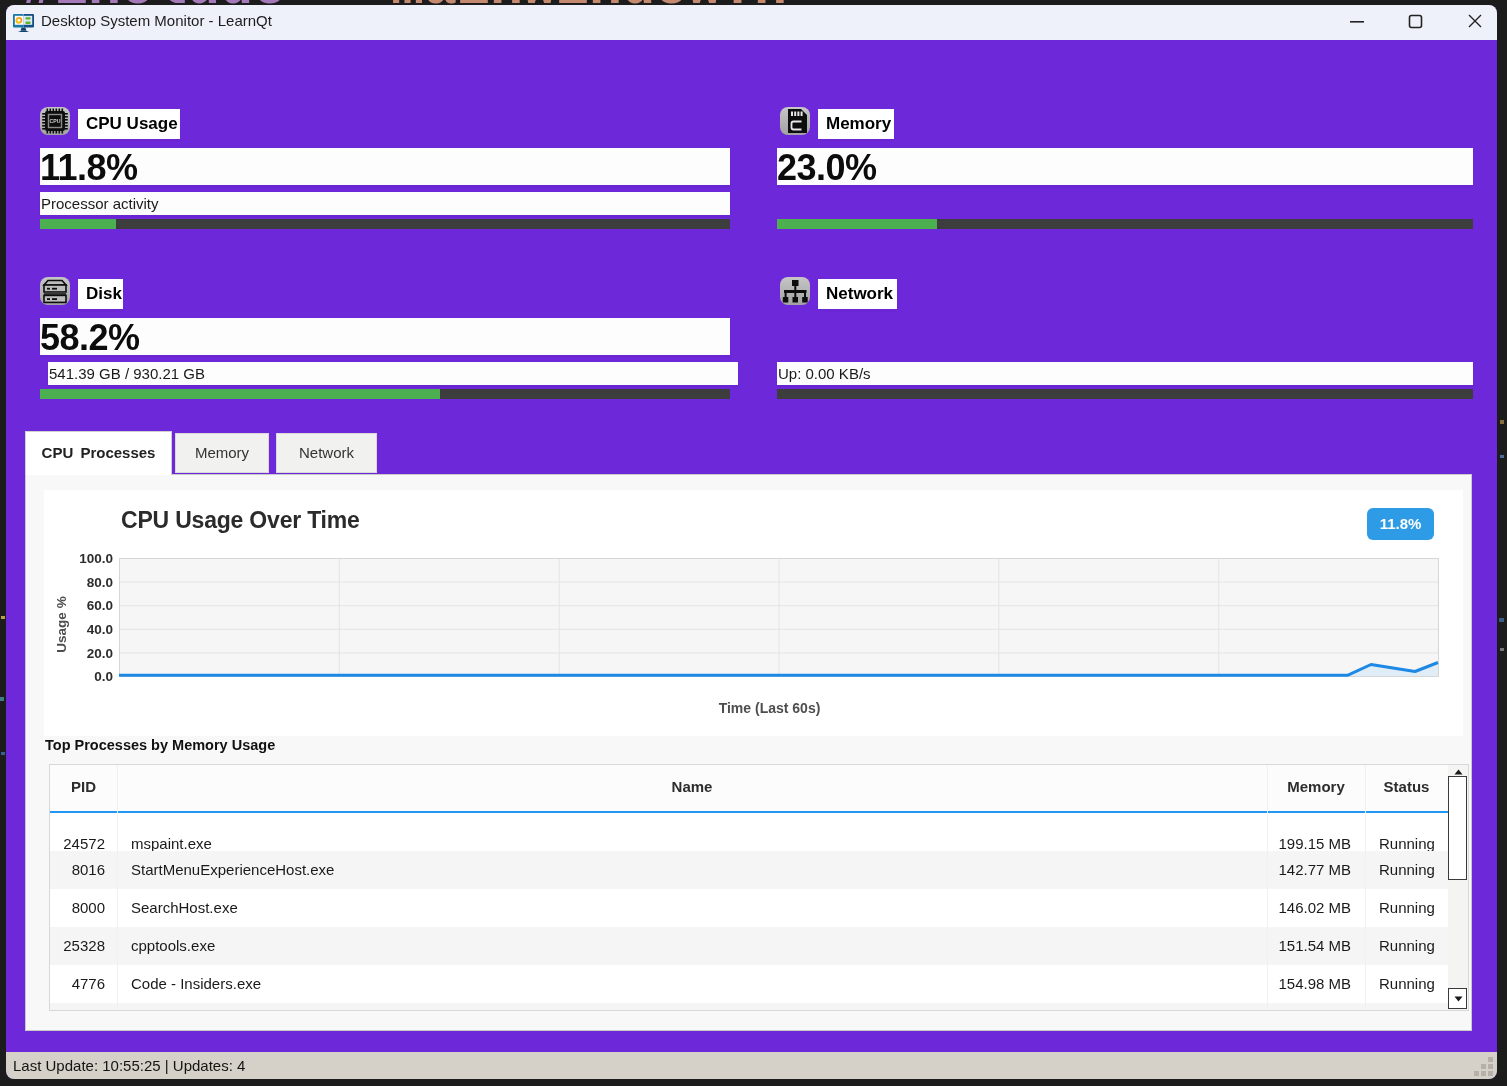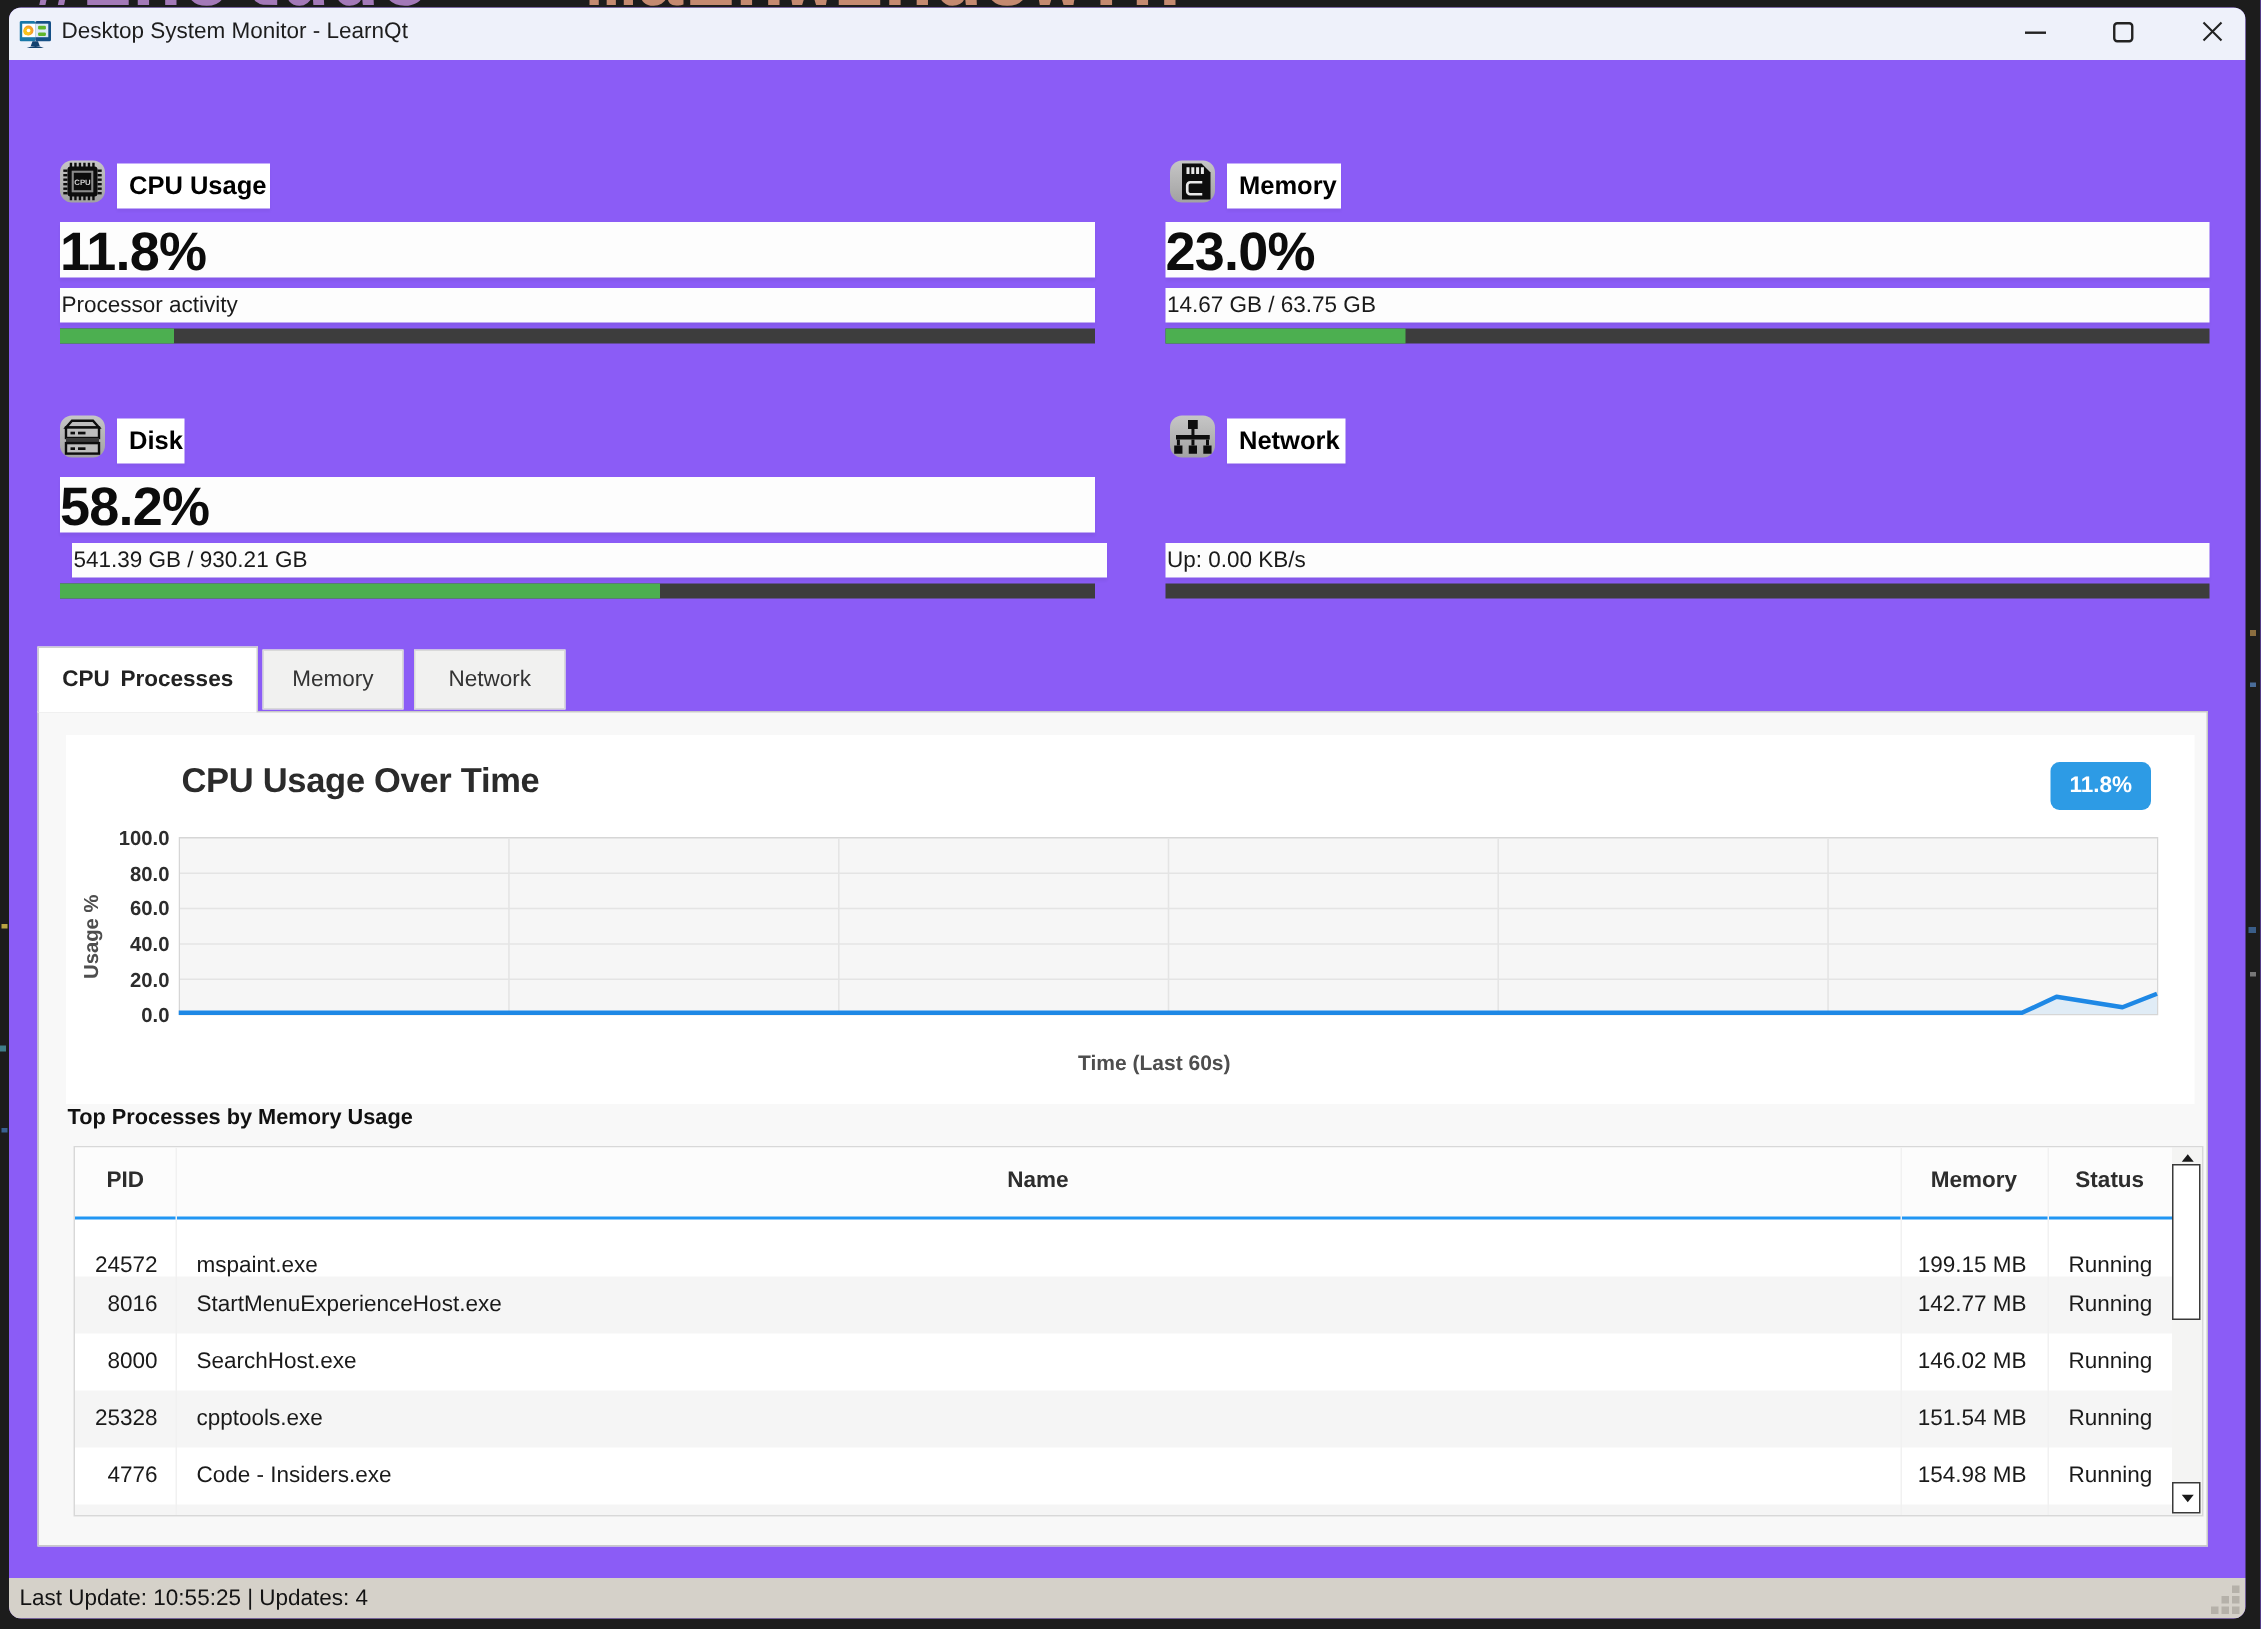--- a/index.html
+++ b/index.html
@@ -4,21 +4,21 @@
 <style>
 * { margin:0; padding:0; box-sizing:border-box; }
 html,body { width:1507px; height:1086px; overflow:hidden; }
 body { background:#1c1c1c; font-family:"Liberation Sans",sans-serif; position:relative; color:#1a1a1a; }
 .abs { position:absolute; }
 
 #codetop { position:absolute; left:0; top:-39px; height:45px; width:1507px; overflow:hidden; font:bold 55px "Liberation Mono",monospace; line-height:55px; }
 #codetop .p { color:#a379b8; position:absolute; top:0; }
 #codetop .o { color:#c48a70; position:absolute; top:0; }
 
-#win { position:absolute; left:6px; top:5px; width:1491px; height:1074px; background:#8b5cf6; border-radius:8px; overflow:hidden; }
+#win { position:absolute; left:6px; top:5px; width:1491px; height:1074px; background:#6d28d9; border-radius:8px; overflow:hidden; }
 #titlebar { position:absolute; left:0; top:0; width:100%; height:35px; background:#eef1fa; }
 #title { position:absolute; left:35px; top:7px; font-size:15px; color:#1d1d1d; }
 #appicon { position:absolute; left:7px; top:9px; }
 .winbtn { position:absolute; top:0; width:46px; height:33px; color:#222; }
 #menubar { position:absolute; left:0; top:35px; width:100%; height:32px; background:#f0efec; font-size:15px; }
 #menubar span { position:absolute; top:7px; }
 
 .icochip { position:absolute; width:30px; height:28px; border-radius:8px; background:linear-gradient(#c6c6c6,#a2a2a2); }
 .lblchip { position:absolute; height:30px; background:#fff; box-shadow:0 2px 2px rgba(0,0,0,0.04); font-weight:bold; font-size:17px; line-height:30px; padding-left:8px; color:#000; white-space:nowrap; }
 .valstrip { position:absolute; width:690px; height:37px; background:#fdfdfd; box-shadow:0 2px 2px rgba(0,0,0,0.05); font-weight:bold; font-size:36px; line-height:40px; color:#0c0c0c; letter-spacing:-0.5px; }
@@ -142,21 +142,20 @@
   <svg class="icochip" style="left:774px; top:102px;" viewBox="0 0 30 28">
     <path d="M8 2 h13 l6 6 v18 h-19 z" fill="#0d0d0d"></path>
     <rect x="11" y="4.5" width="2" height="4.5" fill="#e8e8e8"></rect>
     <rect x="14.2" y="4.5" width="2" height="4.5" fill="#e8e8e8"></rect>
     <rect x="17.4" y="4.5" width="2" height="4.5" fill="#e8e8e8"></rect>
     <rect x="20.6" y="4.5" width="2" height="4.5" fill="#e8e8e8"></rect>
     <path d="M21.5 14.5 h-8 a2 2 0 0 0 -2 2 v4 a2 2 0 0 0 2 2 h8" fill="none" stroke="#e8e8e8" stroke-width="1.8"></path>
   </svg>
   <div class="lblchip" style="left:812px; top:104px; width:76px;">Memory</div>
   <div class="valstrip" style="left:771px; top:143px; width:696px;">23.0%</div>
-  <div class="substrip" style="left:771px; top:187px; width:696px;">14.67 GB / 63.75 GB</div>
   <div class="pbar" style="left:771px; top:214px; width:696px;">
       <div style="width:23%"></div>
     </div>
 
   <svg class="icochip" style="left:34px; top:272px;" viewBox="0 0 30 28">
     <path d="M8 3.5 h14 l4 4.5 h-22 z" fill="#bdbdbd" stroke="#0d0d0d" stroke-width="1.6"></path>
     <rect x="4" y="8" width="22" height="7" fill="#bdbdbd" stroke="#0d0d0d" stroke-width="1.6"></rect>
     <rect x="4" y="15" width="22" height="3.4" fill="#3a3a3a"></rect>
     <rect x="4" y="18.4" width="22" height="7" fill="#bdbdbd" stroke="#0d0d0d" stroke-width="1.6"></rect>
     <rect x="7" y="10.8" width="3" height="1.8" fill="#0d0d0d"></rect>

